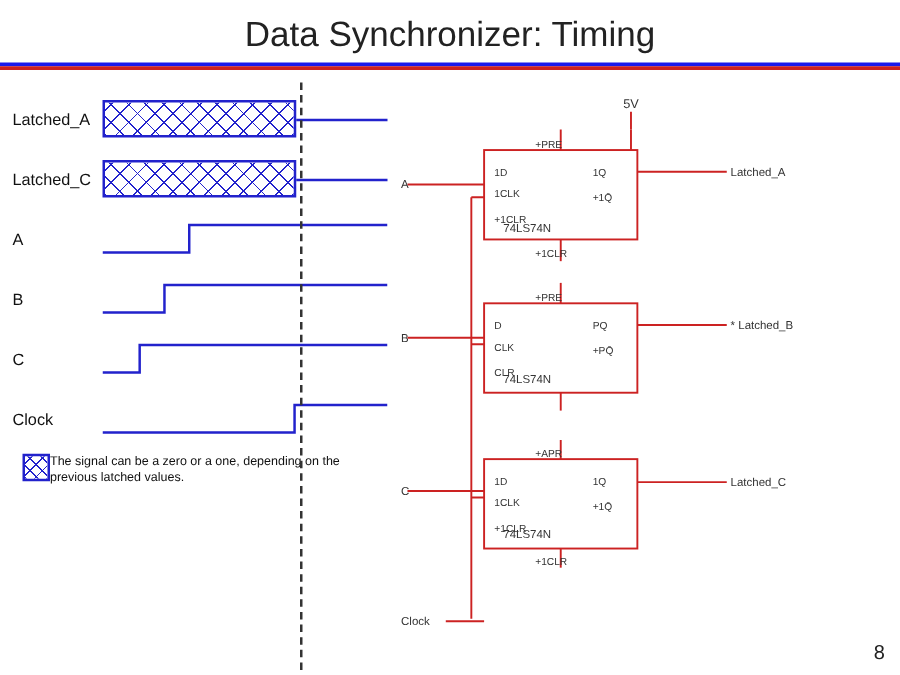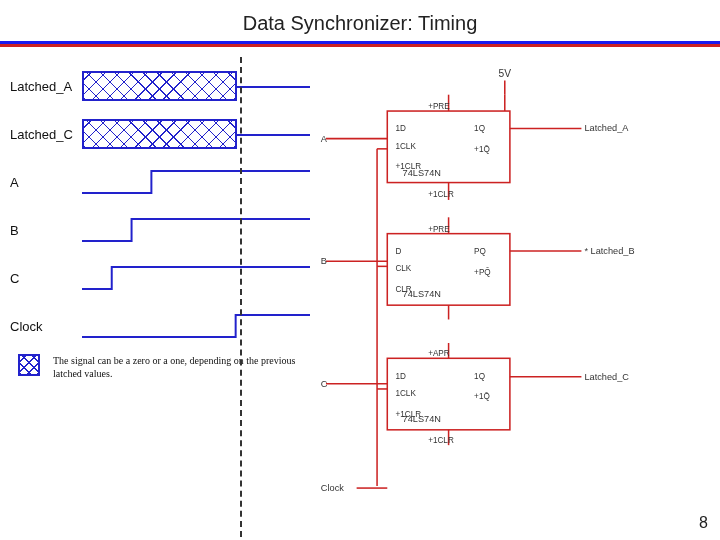--- a/index.html
+++ b/index.html
@@ -7,21 +7,21 @@
       width: 720px;
       height: 540px;
       background: white;
       font-family: Arial, sans-serif;
       overflow: hidden;
       position: relative;
     }
 
     .page-title {
       text-align: center;
-      font-size: 20px;
+      font-size: 28px;
       font-weight: normal;
       padding: 12px 0 6px 0;
       color: #222;
     }
 
     .title-line-container {
       position: relative;
       width: 100%;
       height: 6px;
       margin-bottom: 10px;
@@ -136,22 +136,21 @@
       bottom: 0;
       width: 1px;
       border-left: 2px dashed #333;
       z-index: 10;
     }
 
     .footnote-area {
       display: flex;
       align-items: flex-start;
       padding: 4px 0 0 8px;
-      gap: 13px;
-      font-family: Liberation Serif, serif;
+      gap: 0;
     }
 
     .footnote-box {
       width: 22px;
       height: 22px;
       border: 2px solid #2222cc;
       flex-shrink: 0;
       position: relative;
       overflow: hidden;
     }

